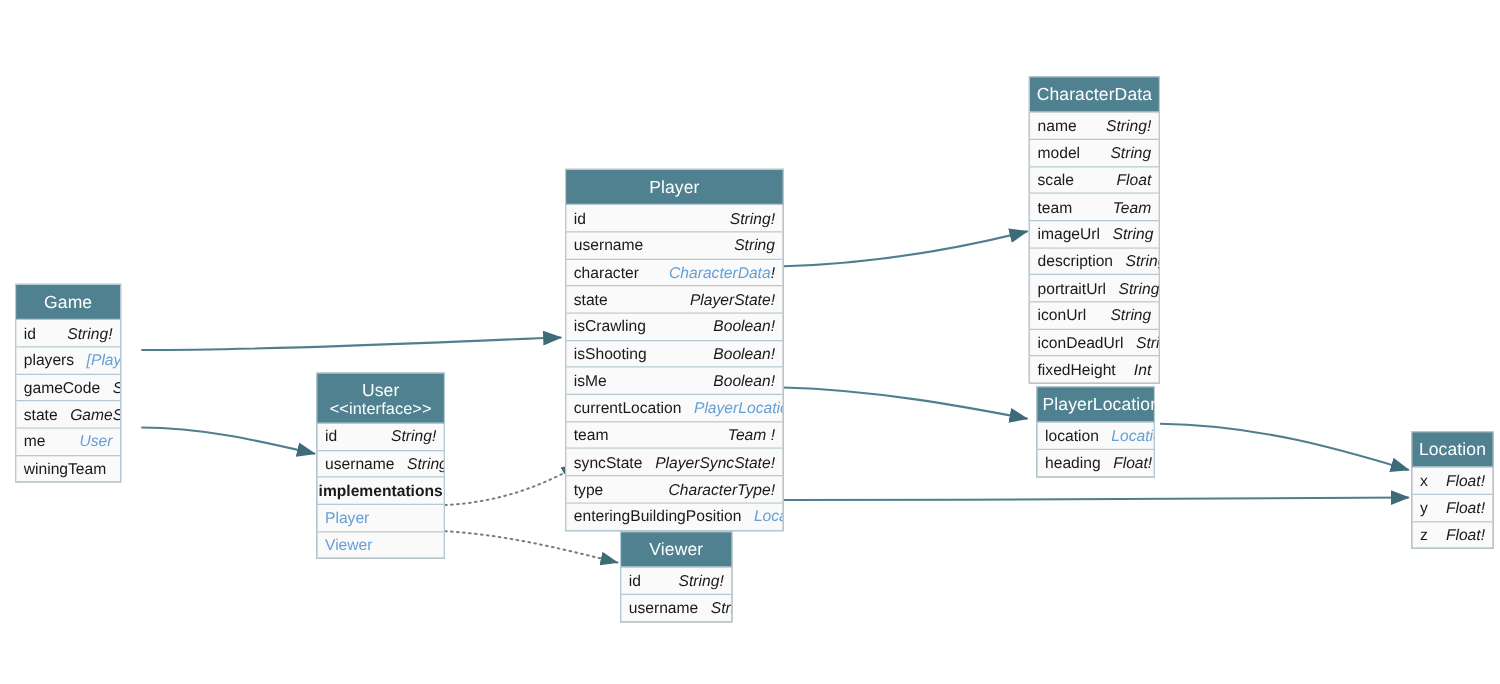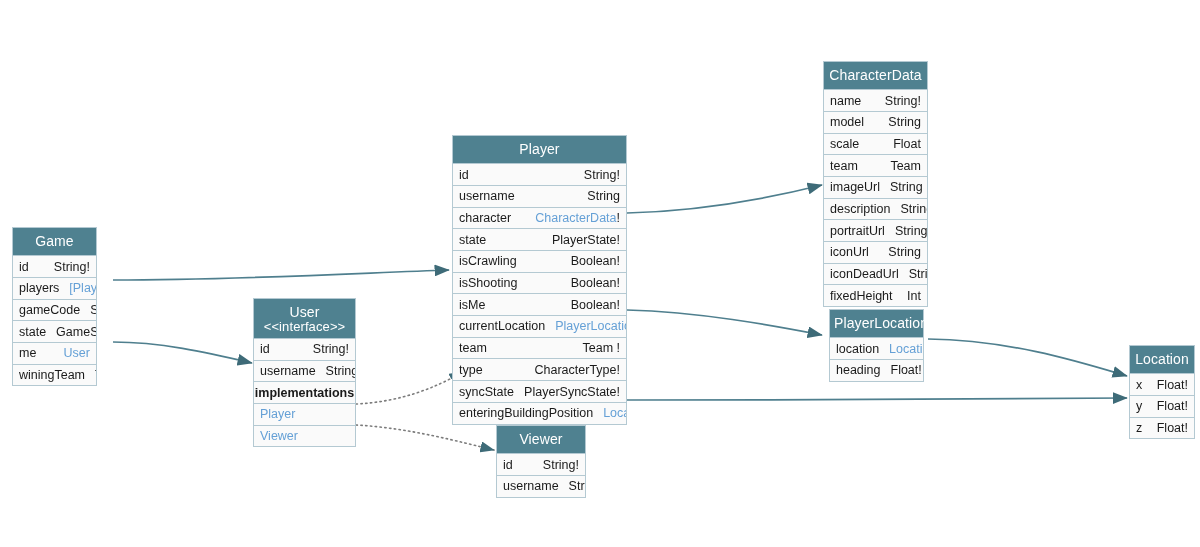--- a/index.html
+++ b/index.html
@@ -62,21 +62,21 @@
     color: #1a1a1a;
     padding: 0 6px;
     height: 20.7px;
     border-bottom: 1px solid #b4c9d2;
     background: #fafafa;
     white-space: nowrap;
     overflow: hidden;
   }
   .row:last-child { border-bottom: none; }
   .row .fname { text-align: left; }
-  .row .ftype { text-align: right; margin-left: 10px; }
+  .row .ftype { text-align: right; margin-left: 10px; font-style: italic; }
   .row.center {
     justify-content: center;
     font-weight: bold;
   }
   .row.single {
     justify-content: flex-start;
   }
   .link { color: #65a0d6; }
   .bang-dark { color: #1a1a1a; }
 </style>
@@ -194,28 +194,28 @@
     </div>
     <div class="row">
       <span class="fname">currentLocation</span>
       <span class="ftype"><span class="link">PlayerLocation</span></span>
     </div>
     <div class="row">
       <span class="fname">team</span>
       <span class="ftype">Team !</span>
     </div>
     <div class="row">
+      <span class="fname">syncState</span>
+      <span class="ftype">PlayerSyncState!</span>
+    </div>
+    <div class="row">
       <span class="fname">type</span>
       <span class="ftype">CharacterType!</span>
     </div>
     <div class="row">
-      <span class="fname">syncState</span>
-      <span class="ftype">PlayerSyncState!</span>
-    </div>
-    <div class="row">
       <span class="fname">enteringBuildingPosition</span>
       <span class="ftype link">Location</span>
     </div>
   </div>
 
   <div class="entity" style="left:496px; top:425px; width:90px;">
     <div class="entity-header">Viewer</div>
     <div class="row">
       <span class="fname">id</span>
       <span class="ftype">String!</span>

